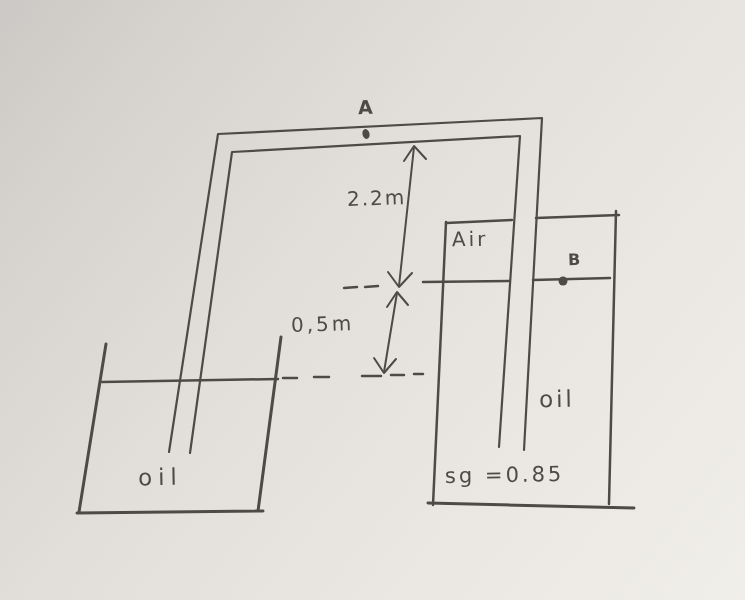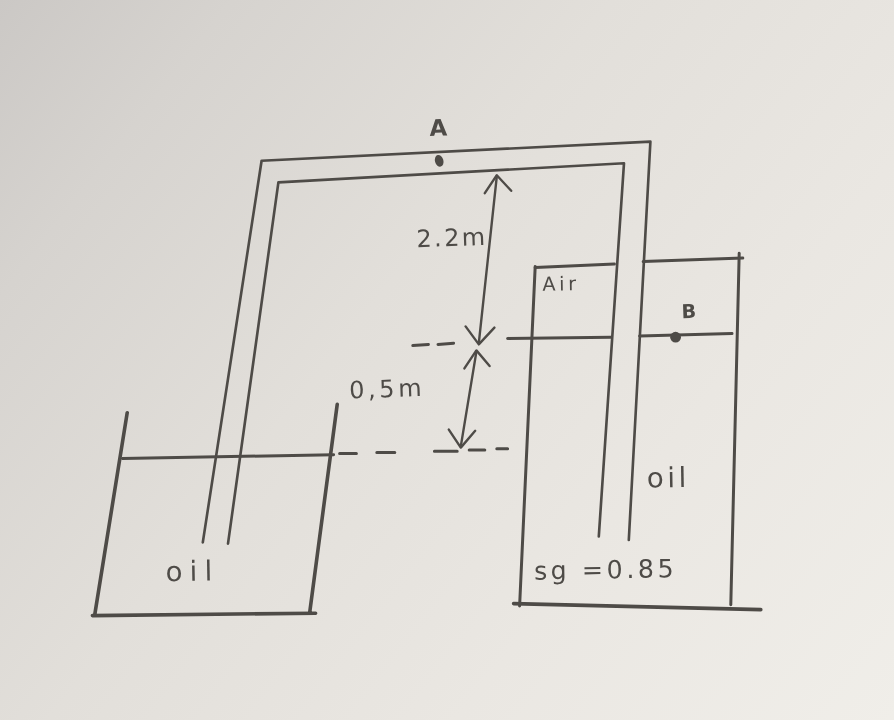--- a/index.html
+++ b/index.html
@@ -43,21 +43,21 @@
   .lbl {
     position: absolute;
     color: var(--ink);
     font-family: "DejaVu Sans", sans-serif;
     white-space: nowrap;
     line-height: 1;
     user-select: none;
   }
   .lbl-a        { left: 358px; top:  98px; font-size: 19px; font-weight: bold; transform: rotate(-2deg); }
   .lbl-dim-upper{ left: 347px; top: 188px; font-size: 20px; letter-spacing: 2px; transform: rotate(-2deg); }
-  .lbl-air      { left: 452px; top: 229px; font-size: 16px; letter-spacing: 3px; transform: rotate(-1deg); }
+  .lbl-air      { left: 452px; top: 229px; font-size: 20px; letter-spacing: 3px; transform: rotate(-1deg); }
   .lbl-b        { left: 568px; top: 252px; font-size: 16px; font-weight: bold; transform: rotate(-2deg); }
   .lbl-dim-lower{ left: 291px; top: 314px; font-size: 20px; letter-spacing: 3px; transform: rotate(-2deg); }
   .lbl-oil-left { left: 138px; top: 466px; font-size: 23px; letter-spacing: 6px; transform: rotate(-1deg); }
   .lbl-oil-right{ left: 539px; top: 388px; font-size: 23px; letter-spacing: 3px; transform: rotate(-1deg); }
   .lbl-sg       { left: 445px; top: 465px; font-size: 21px; letter-spacing: 3px; transform: rotate(-1deg); }
 </style>
 </head>
 <body>
 
 <div class="photo">

